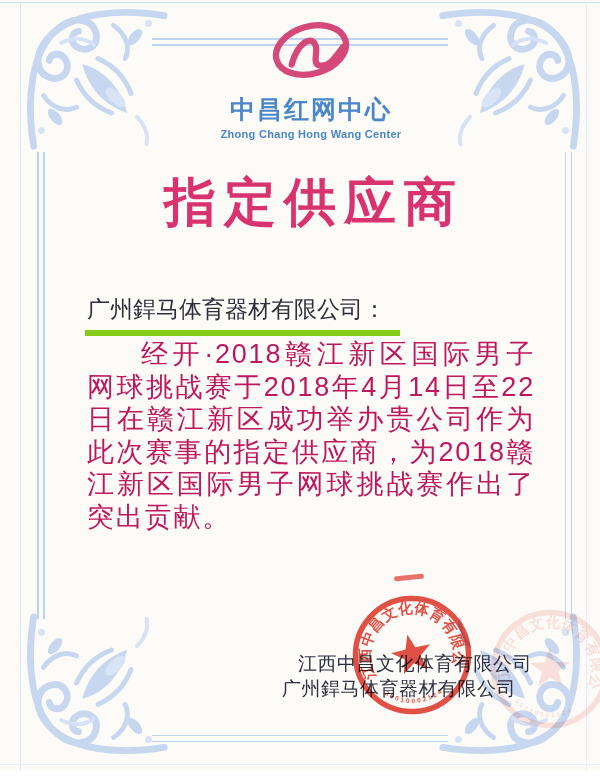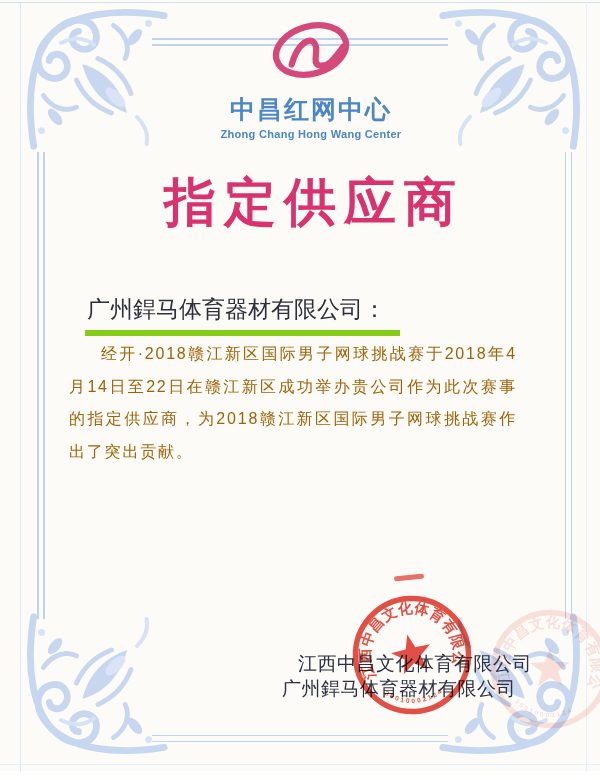--- a/index.html
+++ b/index.html
@@ -34,22 +34,22 @@
   
   .cert-title{
     position:absolute;top:168px;left:10px;width:600px;text-align:center;
     font-size:52px;font-weight:900;color:#d8336e;letter-spacing:8px;text-indent:8px;
   }
   
   .addressee{position:absolute;top:294px;left:85px;font-size:23px;color:#2d2f3a;}
   .addr-u{display:inline-block;padding:0 14px 5px 2px;border-bottom:6px solid #84cc16;}
   
   .body-text{
-    position:absolute;top:338px;left:69px;width:448px;margin:0;
-    font-size:16px;line-height:32.5px;letter-spacing:1.8px;color:#a16207;
+    position:absolute;top:338px;left:87px;width:448px;margin:0;
+    font-size:27px;line-height:32.5px;letter-spacing:1.8px;color:#be185d;
     text-align:justify;text-indent:2em;
   }
   
   .sig{
     position:absolute;top:651px;right:68px;text-align:right;
     color:#2d3040;font-size:19px;letter-spacing:0.5px;line-height:25px;
   }
   .sig-date{padding-right:16px;}
   
   .seal{position:absolute;left:330px;top:573px;mix-blend-mode:multiply;}

